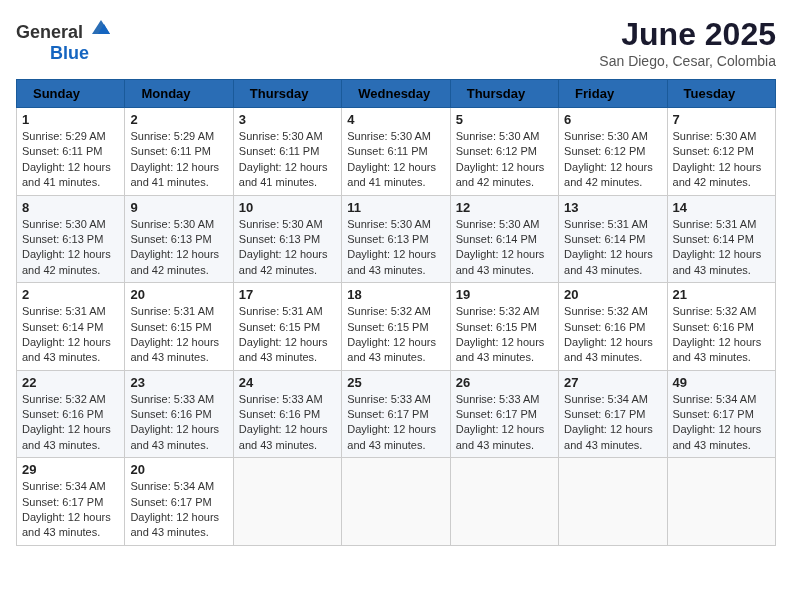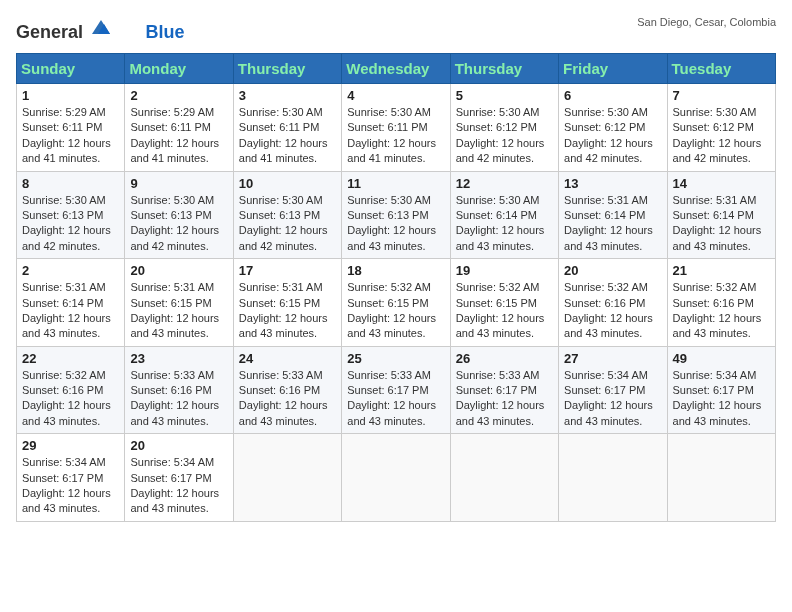--- a/index.html
+++ b/index.html
@@ -11,21 +11,22 @@
       padding: 16px;
     }
     .header-area {
       display: flex;
       justify-content: space-between;
       align-items: flex-start;
       margin-bottom: 10px;
     }
     .logo {
       display: flex;
-      align-items: flex-end;
+      align-items: flex-start;
+      flex-direction: column;
     }
     .logo-text-general {
       font-size: 18px;
       font-weight: bold;
       color: #333;
     }
     .logo-text-blue {
       font-size: 18px;
       font-weight: bold;
       color: #1565c0;
@@ -38,34 +39,34 @@
     }
     .title-area {
       text-align: right;
     }
     .month-title {
       font-size: 32px;
       font-weight: bold;
       color: #1a1a2e;
     }
     .subtitle {
-      font-size: 11px;
+      font-size: 14px;
       color: #555;
     }
     .calendar {
       width: 100%;
       border-collapse: collapse;
       font-size: 11px;
     }
     .calendar thead th {
       background-color: #2a6db5;
-      color: #86efac;
-      padding: 6px 4px;
+      color: #000000;
+      padding: 6px 16px;
       text-align: left;
-      font-size: 15px;
+      font-size: 13px;
       font-weight: bold;
       border: 1px solid #1a5a9a;
     }
     .calendar tbody td {
       vertical-align: top;
       border: 1px solid #ccc;
       padding: 4px 5px;
       width: calc(100% / 7);
       min-height: 80px;
       background: #fff;
@@ -97,20 +98,21 @@
       <svg class="logo-icon" viewBox="0 0 22 22" xmlns="http://www.w3.org/2000/svg">
         <polygon points="2,18 11,4 20,18" fill="#2a6db5"></polygon>
         <polygon points="8,18 14,8 20,18" fill="#1565c0"></polygon>
       </svg>
     </div>
     <div>
       <span class="logo-text-blue">Blue</span>
     </div>
   </div>
   <div class="title-area">
+    <div class="month-title">June 2025</div>
     <div class="subtitle">San Diego, Cesar, Colombia</div>
   </div>
 </div>
 
 <table class="calendar">
   <thead>
     <tr>
       <th>Sunday</th>
       <th>Monday</th>
       <th>Thursday</th>

